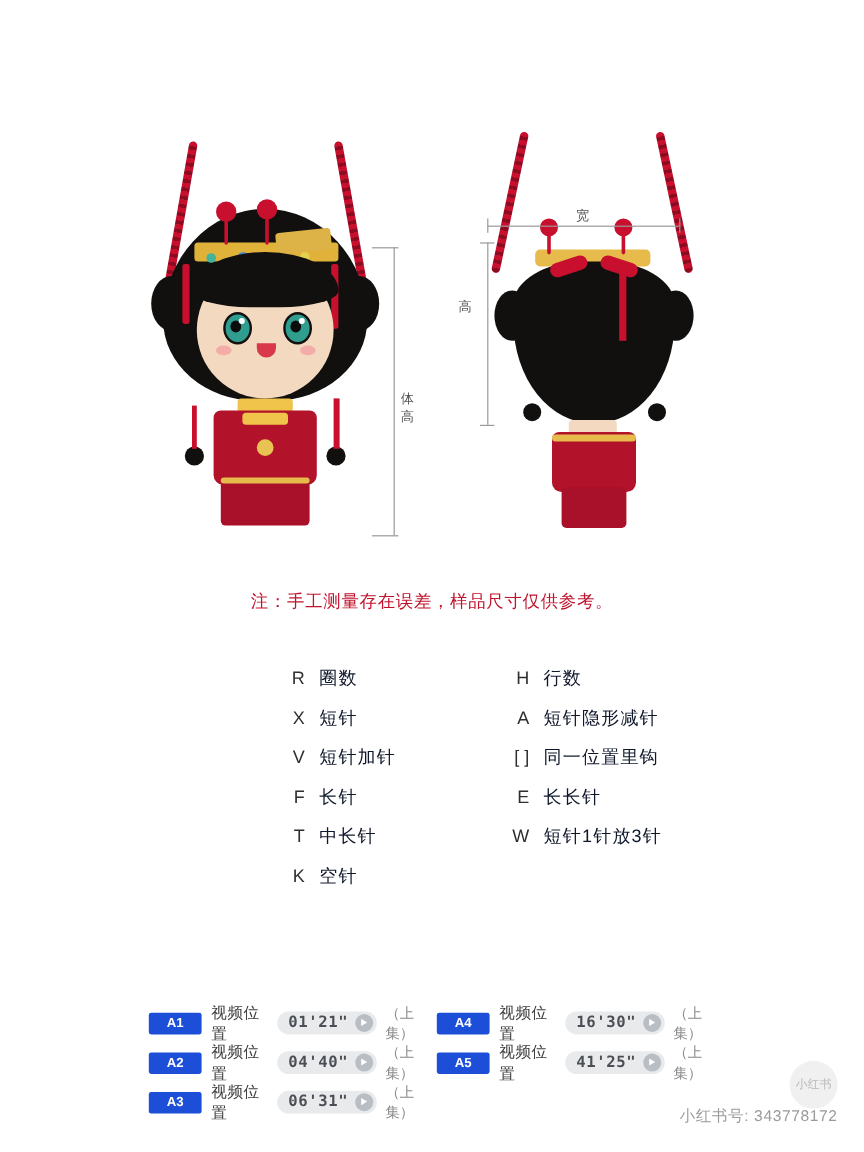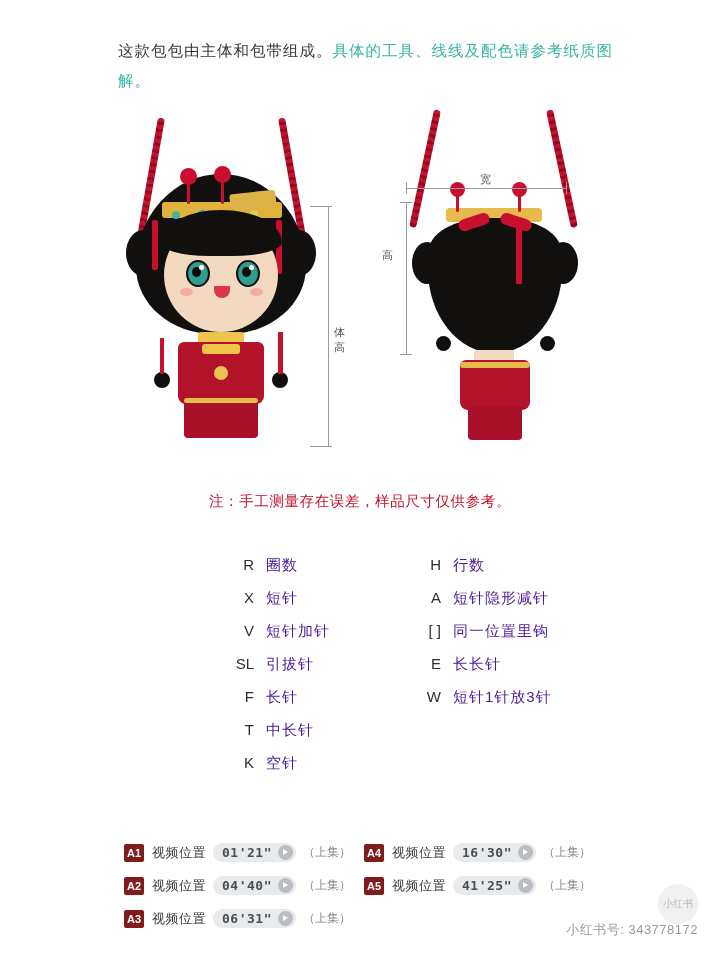--- a/index.html
+++ b/index.html
@@ -223,21 +223,21 @@
   .sym-abbr {
     width: 46px;
     text-align: right;
     font-size: 15px;
     color: #2f2f2f;
     padding-right: 12px;
     flex: none;
   }
   .sym-desc {
     font-size: 15px;
-    color: #4c1d95;
+    color: #0f172a;
     letter-spacing: 1px;
   }
 
   
   .videos {
     position: absolute;
     left: 124px;
     top: 838px;
     width: 480px;
   }
@@ -246,22 +246,22 @@
     align-items: center;
     height: 29px;
     margin-bottom: 4px;
   }
   .vid-cell {
     display: flex;
     align-items: center;
     width: 240px;
   }
   .tag {
-    width: 20px; height: 18px;
-    background: #7f1d1d;
+    width: 44px; height: 18px;
+    background: #1d4ed8;
     color: #fff;
     font-size: 11px;
     font-weight: bold;
     display: flex;
     align-items: center;
     justify-content: center;
     border-radius: 2px;
     margin-right: 8px;
     flex: none;
   }
@@ -329,23 +329,20 @@
     font-size: 13px;
     color: #9b9b9b;
     letter-spacing: .5px;
   }
 </style>
 </head>
 <body>
 
 <div class="page">
 
-  <div class="intro">
-    <span class="dark">这款包包由主体和包带组成。</span><span>具体的工具、线线及配色请参考纸质图解。</span>
-  </div>
 
   <div class="illus">
 
     <div class="doll doll-front">
 
       <div class="strap dots" style="left:48px; top:8px; height:130px; transform:rotate(10deg); transform-origin:top center;"></div>
       <div class="strap dots" style="left:168px; top:8px; height:130px; transform:rotate(-10deg); transform-origin:top center;"></div>
 
       <div class="hair" style="left:26px; top:64px; width:170px; height:160px;"></div>
 
@@ -448,24 +445,20 @@
       </div>
       <div class="sym-row">
         <span class="sym-abbr">X</span>
         <span class="sym-desc">短针</span>
       </div>
       <div class="sym-row">
         <span class="sym-abbr">V</span>
         <span class="sym-desc">短针加针</span>
       </div>
       <div class="sym-row">
-        <span class="sym-abbr">SL</span>
-        <span class="sym-desc">引拔针</span>
-      </div>
-      <div class="sym-row">
         <span class="sym-abbr">F</span>
         <span class="sym-desc">长针</span>
       </div>
       <div class="sym-row">
         <span class="sym-abbr">T</span>
         <span class="sym-desc">中长针</span>
       </div>
       <div class="sym-row">
         <span class="sym-abbr">K</span>
         <span class="sym-desc">空针</span>

